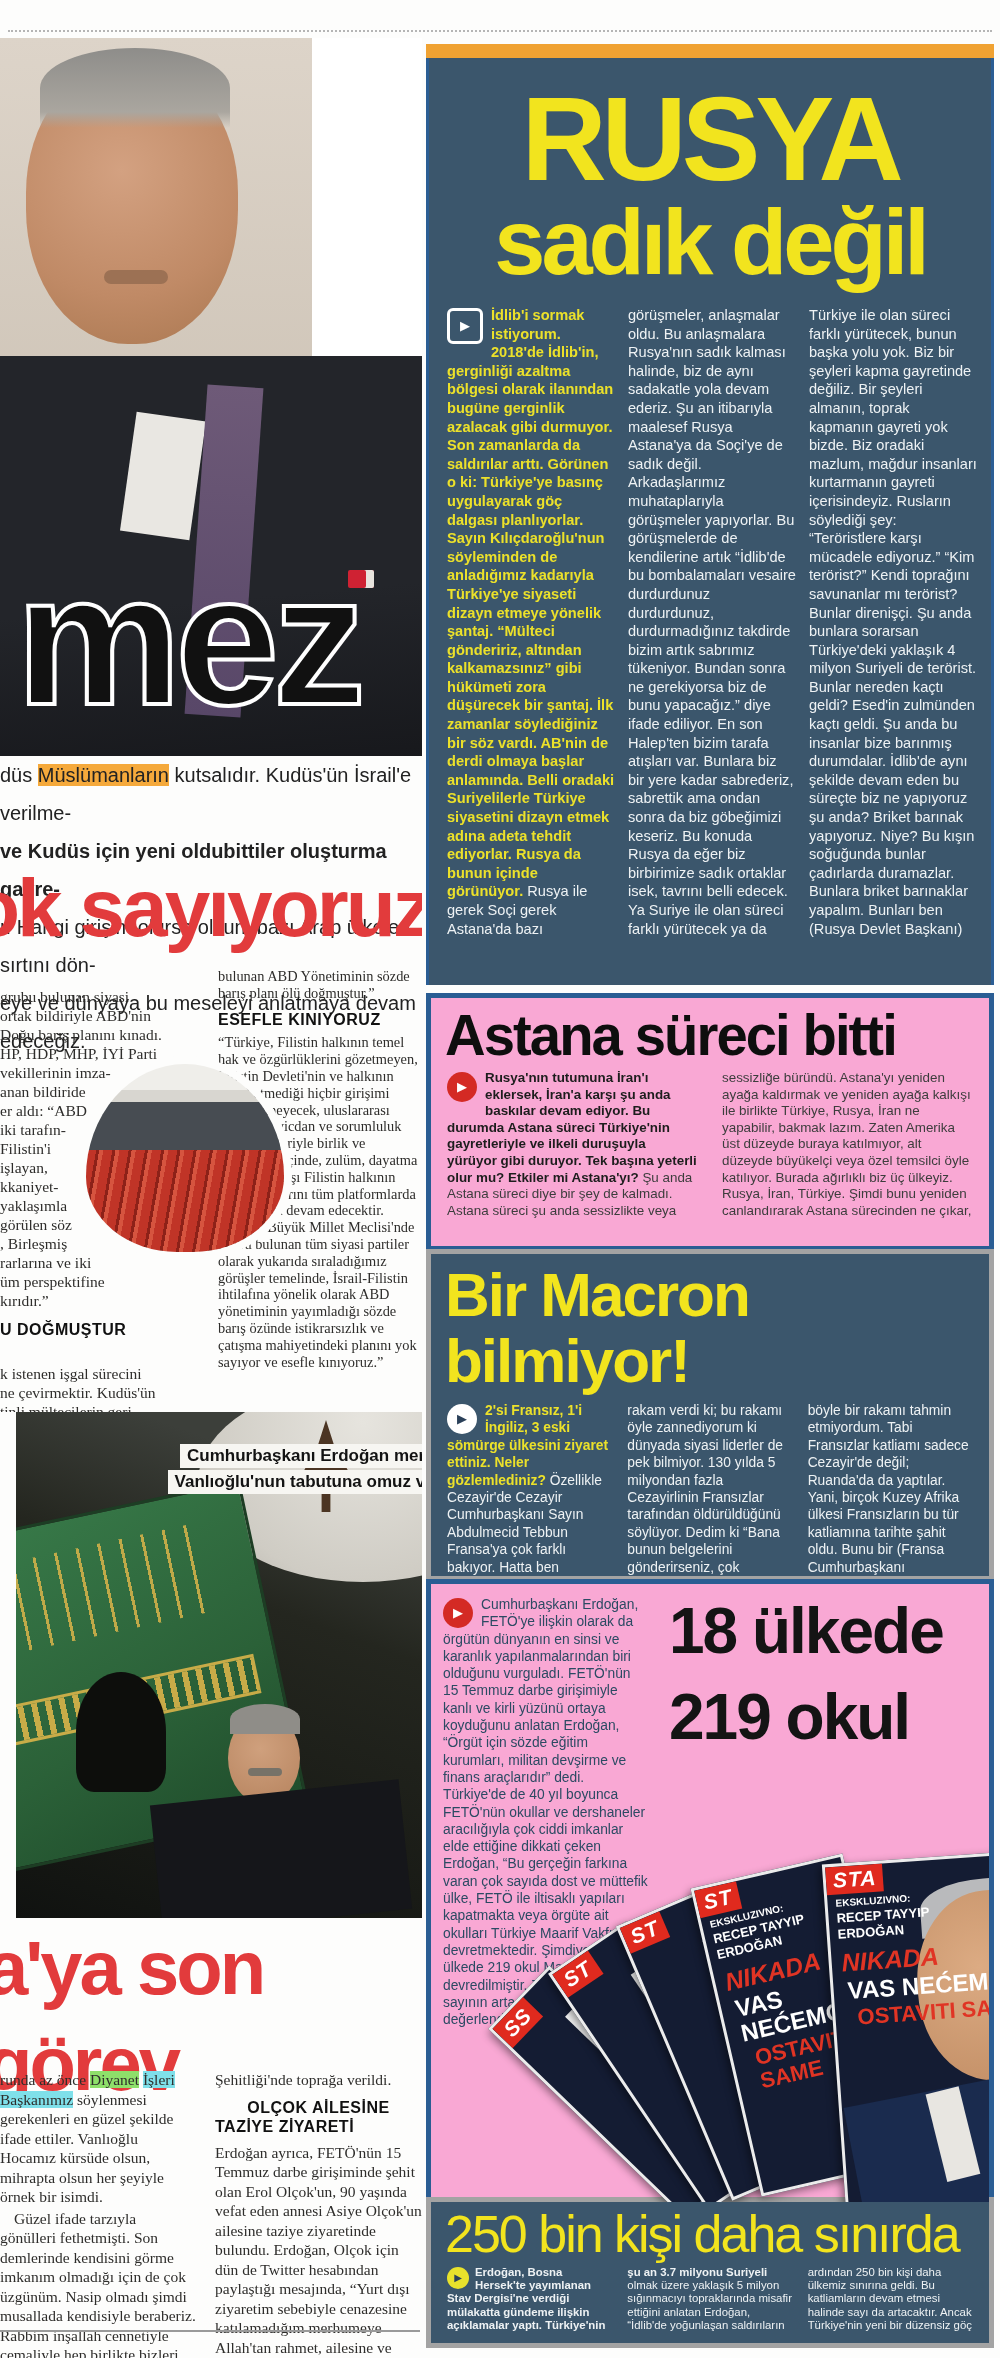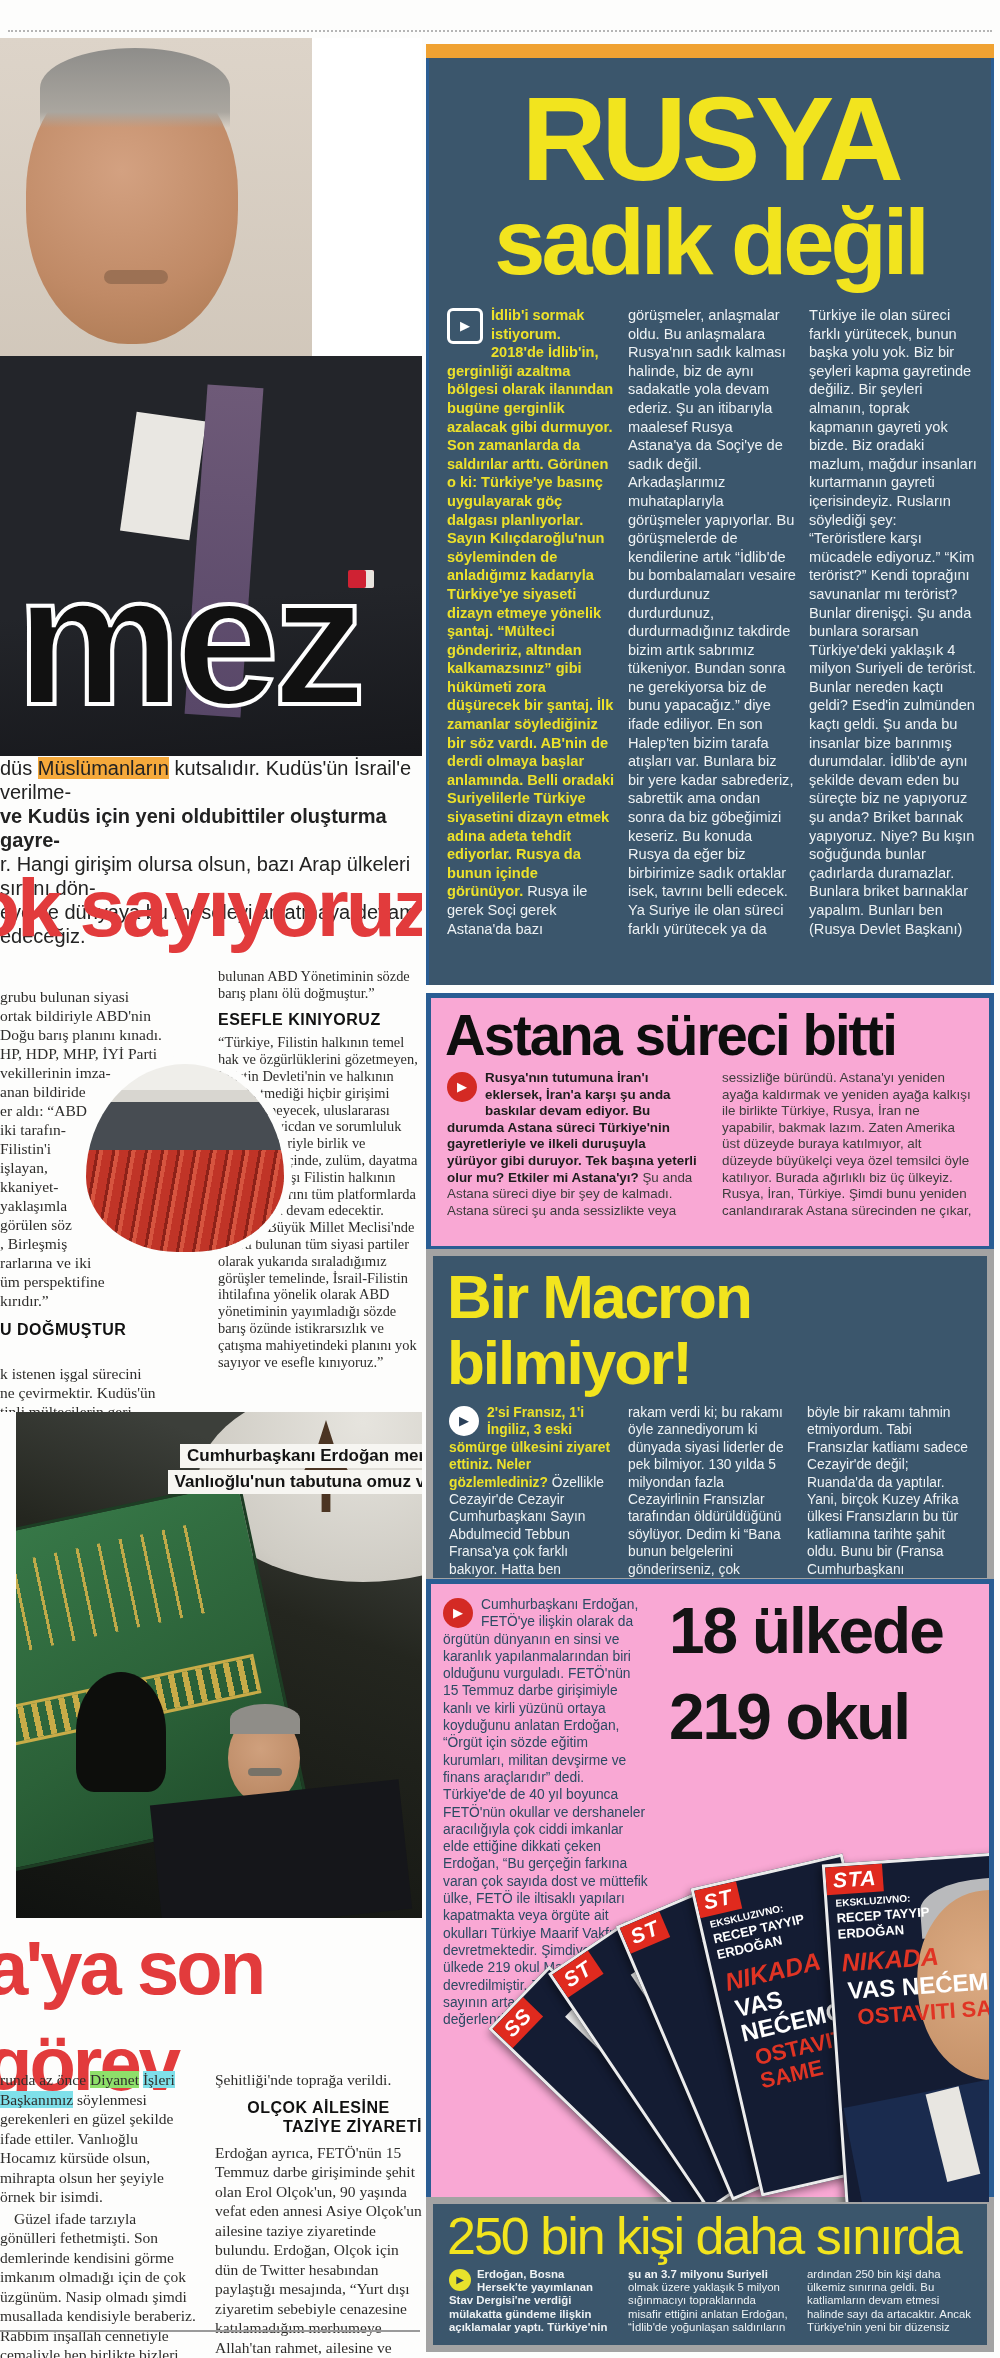--- a/index.html
+++ b/index.html
@@ -26,21 +26,21 @@
   .ph-shirt{bottom:220px;left:128px;width:70px;height:120px;background:#e9e7e2;
             transform:rotate(8deg);}
   .ph-tie{bottom:40px;left:196px;width:56px;height:330px;background:linear-gradient(180deg,#6e5a78,#584768);
           transform:rotate(4deg);}
   .ph-flagpin{top:532px;left:348px;width:26px;height:18px;background:#cf2233;border-radius:2px;
               box-shadow:inset -8px 0 0 #e8e4de;}
   
   #big-cut{top:540px;left:16px;width:420px;font-size:186px;font-weight:bold;color:#111;
            letter-spacing:-6px;line-height:200px;-webkit-text-stroke:4px #fff;}
   
-  #deck{top:756px;left:0;width:430px;font-size:20px;line-height:24px;color:#222;}
+  #deck{top:756px;left:0;width:430px;font-size:20px;line-height:38px;color:#222;}
   .hl-orange{background:#f5a93b;}
   .deck-b{font-weight:bold;}
   
   #headline-red1{top:858px;left:-30px;width:470px;font-size:82px;font-weight:bold;
                  color:#e23b3c;letter-spacing:-3px;line-height:100px;}
   
   #article1{top:968px;left:0;width:422px;height:444px;overflow:hidden;}
   #a1col1{top:0;left:0;width:196px;font-size:15.5px;line-height:19px;color:#2e2d2b;}
   #a1col2{top:0;left:218px;width:204px;font-size:14.4px;line-height:16.8px;color:#2e2d2b;}
   .subhead-sans{font-family:"Liberation Sans",sans-serif;font-weight:bold;font-size:16px;
@@ -81,21 +81,21 @@
   
   #article2{top:2022px;left:0;width:422px;height:302px;overflow:hidden;margin-top:48px;}
   #a2col1{top:0;left:0;width:196px;font-size:15.5px;line-height:19.5px;color:#2e2d2b;}
   #a2col2{top:0;left:215px;width:207px;font-size:15.5px;line-height:19.5px;color:#2e2d2b;}
   .hl-green{background:#8ee06a;}
   .hl-cyan{background:#7fe0ea;}
   #left-bottom-rule{top:2330px;left:0;width:420px;border-top:2px solid #9a9a9a;}
 
   
   #right-col{top:0;left:422px;width:578px;height:2358px;}
-  .bluebox{background:#3b566c;border:7px solid #a3a3a3;}
+  .bluebox{background:#3b566c;border:5px solid #a3a3a3;}
   .whitebox{background:#f9a8d4;border:5px solid #2a5d93;}
   #orange-bar{top:44px;left:4px;right:6px;height:14px;background:#f0a232;}
   #rusya-box{top:58px;left:4px;right:6px;height:927px;background:#3b566c;
              border-left:3px solid #2a5d93;border-right:3px solid #2a5d93;overflow:hidden;}
   .rusya-h1{margin-top:22px;text-align:center;font-size:118px;line-height:118px;font-weight:bold;
             color:#f2e41e;letter-spacing:-5px;}
   .rusya-h2{text-align:center;font-size:92px;line-height:96px;font-weight:bold;
             color:#f2e41e;letter-spacing:-4px;margin-top:-4px;}
   #rusya-body{margin:16px 14px 0 18px;height:650px;column-count:3;column-gap:13px;
               font-size:14.6px;line-height:18.6px;color:#eef2f4;overflow:hidden;}
@@ -244,21 +244,21 @@
     <div class="abs" id="headline-red2">a'ya son görev</div>
 
     <div class="abs serif" id="article2">
       <div class="abs" id="a2col1">
         <span>runda az önce </span><span class="hl-green">Diyanet</span> <span class="hl-cyan">İşleri Başkanımız</span><span> söylenmesi gerekenleri en güzel şekilde ifade ettiler. Vanlıoğlu Hocamız kürsüde olsun, mihrapta olsun her şeyiyle örnek bir isimdi.</span>
         <div style="text-indent:14px;margin-top:2px;">Güzel ifade tarzıyla gönülleri fethetmişti. Son demlerinde kendisini görme imkanım olmadığı için de çok üzgünüm. Nasip olmadı şimdi musallada kendisiyle beraberiz. Rabbim inşallah cennetiyle cemaliyle hep birlikte bizleri müşerref kılsın.” Daha sonra Cumhurbaşkanı Erdoğan merhum Vanlıoğlu'nun tabutuna omuz verdi. Vanlıoğlu'nun naaşı Edirnekapı Sakızağacı</div>
       </div>
       <div class="abs" id="a2col2">
         <span>Şehitliği'nde toprağa verildi.</span>
         <div class="subhead-sans" style="text-align:center;margin:8px 0 0;">OLÇOK AİLESİNE</div>
-        <div class="subhead-sans" style="text-align:right;margin:0 0 6px;">TAZİYE ZİYARETİ</div>
+        <div class="subhead-sans" style="text-align:left;margin:0 0 6px;">TAZİYE ZİYARETİ</div>
         <span>Erdoğan ayrıca, FETÖ'nün 15 Temmuz darbe girişiminde şehit olan Erol Olçok'un, 90 yaşında vefat eden annesi Asiye Olçok'un ailesine taziye ziyaretinde bulundu. Erdoğan, Olçok için dün de Twitter hesabından paylaştığı mesajında, “Yurt dışı ziyaretim sebebiyle cenazesine katılamadığım merhumeye Allah'tan rahmet, ailesine ve sevenlerine başsağlığı diliyorum.” ifadelerine yer vermişti.</span>
         
       </div>
     </div>
 
     <div class="abs" id="left-bottom-rule"></div>
   </div>
 
   <div class="abs" id="right-col">
 

